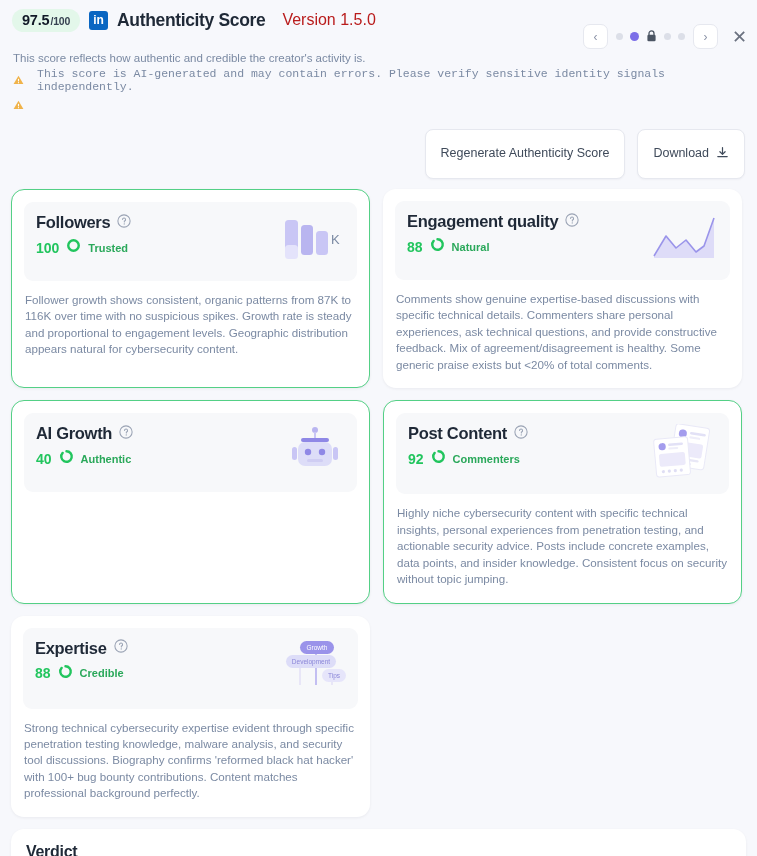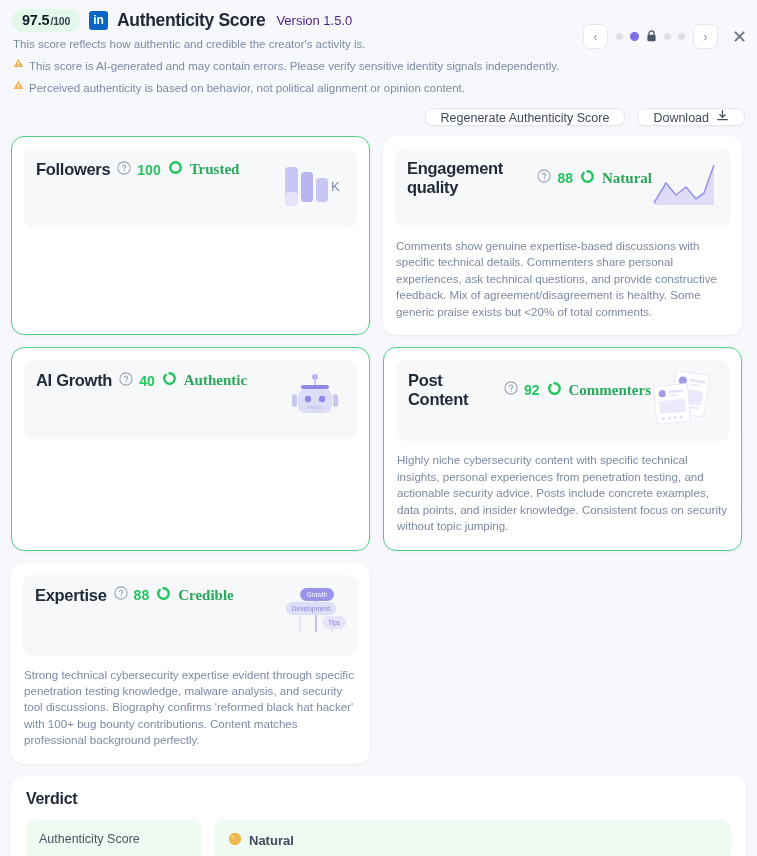--- a/index.html
+++ b/index.html
@@ -21,68 +21,68 @@
     letter-spacing: -.2px; display: flex; align-items: baseline; gap: 1px;
   }
   .score-pill .denom { font-size: 10.5px; font-weight: 600; color: #374151; }
   .li-icon {
     width: 19px; height: 19px; background: #0a66c2; border-radius: 3px;
     display: flex; align-items: center; justify-content: center;
     color: #fff; font-size: 12px; font-weight: 700; font-family: "Liberation Sans", sans-serif;
     line-height: 1;
   }
   .main-title { font-size: 17.5px; font-weight: 700; color: #1f2937; letter-spacing: -.35px; }
-  .version { font-size: 13px; color: #4c1d95; font-weight: 400; margin-left: 2px; }
-  .subtitle { font-size: 11.5px; color: #7b8aa3; margin-top: 4px; margin-left: 1px; }
-  .warn-row { display: flex; align-items: flex-end; gap: 5px; margin-top: 3px; margin-left: 1px; }
+  .version { font-size: 16px; color: #b91c1c; font-weight: 400; margin-left: 8px; }
+  .subtitle { font-size: 11.5px; color: #7b8aa3; margin-top: 18px; margin-left: 1px; }
+  .warn-row { display: flex; align-items: center; gap: 13px; margin-top: 3px; margin-left: 1px; font-family: Liberation Mono, monospace; }
   .warn-row .wtext { font-size: 11.5px; color: #7b8aa3; }
   .warn-ico { flex: 0 0 auto; margin-top: 1px; }
 
   
   .topright { position: absolute; right: 10px; top: 24px; display: flex; align-items: center; gap: 14px; }
   .pager { display: flex; align-items: center; gap: 8px; }
   .nav-btn {
     width: 25px; height: 25px; border: 1px solid #e6e8ef; background: #fff;
     border-radius: 7px; display: flex; align-items: center; justify-content: center;
     color: #8b93a7; font-size: 12px; cursor: pointer;
   }
   .dots { display: flex; align-items: center; gap: 7px; }
   .dot { width: 7px; height: 7px; border-radius: 50%; background: #dcdfe8; }
   .dot.active { width: 9px; height: 9px; background: #7c6fe8; }
   .close-x { color: #6b7280; font-size: 18px; cursor: pointer; line-height: 1; font-weight: 400; }
 
   
   .actions { display: flex; justify-content: flex-end; gap: 12px; padding: 0 12px; margin-top: 14px; }
   .btn {
     background: #fff; border: 1px solid #e6e8ef; border-radius: 8px;
-    font-size: 12.5px; color: #3f4a5a; padding: 0 15px; cursor: pointer;
-    display: flex; align-items: flex-end; gap: 7px; box-shadow: 0 1px 2px rgba(16,24,40,.04);
+    font-size: 12.5px; color: #3f4a5a; padding: 16px 15px; cursor: pointer;
+    display: flex; align-items: flex-start; gap: 7px; box-shadow: 0 1px 2px rgba(16,24,40,.04);
   }
 
   
   .grid { padding: 10px 11px 0 11px; display: flex; flex-wrap: wrap; gap: 12px 13px; }
   .card {
     background: #fff; border-radius: 13px; padding: 12px;
     box-shadow: 0 1px 3px rgba(16,24,40,.06);
     display: flex; flex-direction: column;
   }
   .card.bordered { border: 1px solid #54d086; }
   .card.w-half { width: 359px; }
   .card-head {
     background: #f7f8fa; border-radius: 9px; padding: 11px 12px 12px 12px;
     display: flex; justify-content: space-between; align-items: flex-start;
     min-height: 74px;
   }
-  .card-title-wrap { display: flex; flex-direction: row; gap: 6px; }
+  .card-title-wrap { display: flex; flex-direction: column; gap: 6px; }
   .card-title { display: flex; align-items: center; gap: 7px; }
   .card-title .t { font-size: 16.5px; font-weight: 700; color: #1f2937; letter-spacing: -.3px; }
   .q-ico { color: #9aa3b4; }
   .metric { display: flex; align-items: center; gap: 7px; }
   .metric .num { font-size: 14px; font-weight: 700; color: #22c55e; }
-  .metric .lbl { font-size: 15px; font-weight: 600; color: #2aa85a; font-family: Liberation Serif, serif; }
+  .metric .lbl { font-size: 11px; font-weight: 600; color: #2aa85a; }
   .card-body { font-size: 11.6px; line-height: 1.42; color: #7b8aa3; padding: 11px 1px 3px 1px; }
 
   .card-ico { flex: 0 0 auto; opacity: 1; }
 
   
   .verdict {
     margin: 12px 11px 0 11px; background: #fff; border-radius: 13px;
     padding: 14px 15px 16px 15px; box-shadow: 0 1px 3px rgba(16,24,40,.06);
   }
   .verdict-title { font-size: 16px; font-weight: 700; color: #1f2937; letter-spacing: -.3px; }
@@ -124,21 +124,20 @@
       <span class="wtext">This score is AI-generated and may contain errors. Please verify sensitive identity signals independently.</span>
     </div>
     <div class="warn-row">
       <span class="warn-ico">
         <svg width="11" height="10" viewBox="0 0 12 11">
             <path d="M6 .7 11.4 10H.6z" fill="#f0b34a"></path>
             <rect x="5.4" y="4" width="1.2" height="3.2" rx=".5" fill="#fff"></rect>
             <circle cx="6" cy="8.4" r=".65" fill="#fff"></circle>
           </svg>
       </span>
-      <span class="wtext">Perceived authenticity is based on behavior, not political alignment or opinion content.</span>
     </div>
 
     <div class="topright">
       <div class="pager">
         <div class="nav-btn">‹</div>
         <div class="dots">
           <span class="dot"></span>
           <span class="dot active"></span>
           <span>
             <svg width="11" height="12" viewBox="0 0 11 12">
@@ -198,20 +197,21 @@
         <div class="card-ico">
           <svg width="62" height="52" viewBox="0 0 62 52">
             <rect x="2" y="7" width="13" height="30" rx="3.5" fill="#c9c6f5"></rect>
             <rect x="2" y="32" width="13" height="14" rx="3.5" fill="#e4e3fb"></rect>
             <rect x="18" y="12" width="12" height="30" rx="3.5" fill="#b9b5f0"></rect>
             <rect x="33" y="18" width="12" height="24" rx="3.5" fill="#c9c6f5"></rect>
             <text x="48" y="31" font-family="Liberation Sans, sans-serif" font-size="13" fill="#7b8aa3">K</text>
           </svg>
         </div>
       </div>
+      <div class="card-body">Follower growth shows consistent, organic patterns from 87K to 116K over time with no suspicious spikes. Growth rate is steady and proportional to engagement levels. Geographic distribution appears natural for cybersecurity content.</div>
     </div>
 
     <div class="card w-half">
       <div class="card-head">
         <div class="card-title-wrap">
           <div class="card-title">
             <span class="t">Engagement quality</span>
             <span class="q-ico">
               <svg width="14" height="14" viewBox="0 0 16 16">
                   <circle cx="8" cy="8" r="7" stroke="#9aa3b4" stroke-width="1.2" fill="none"></circle>

